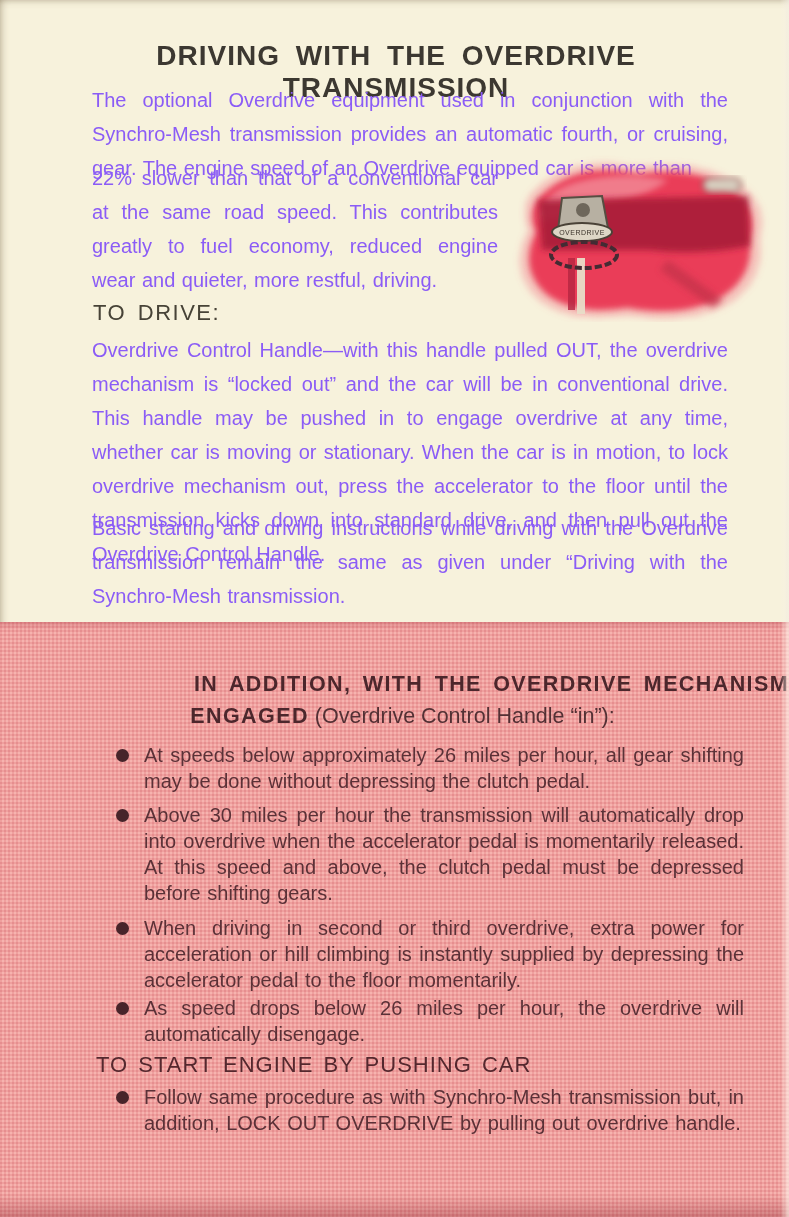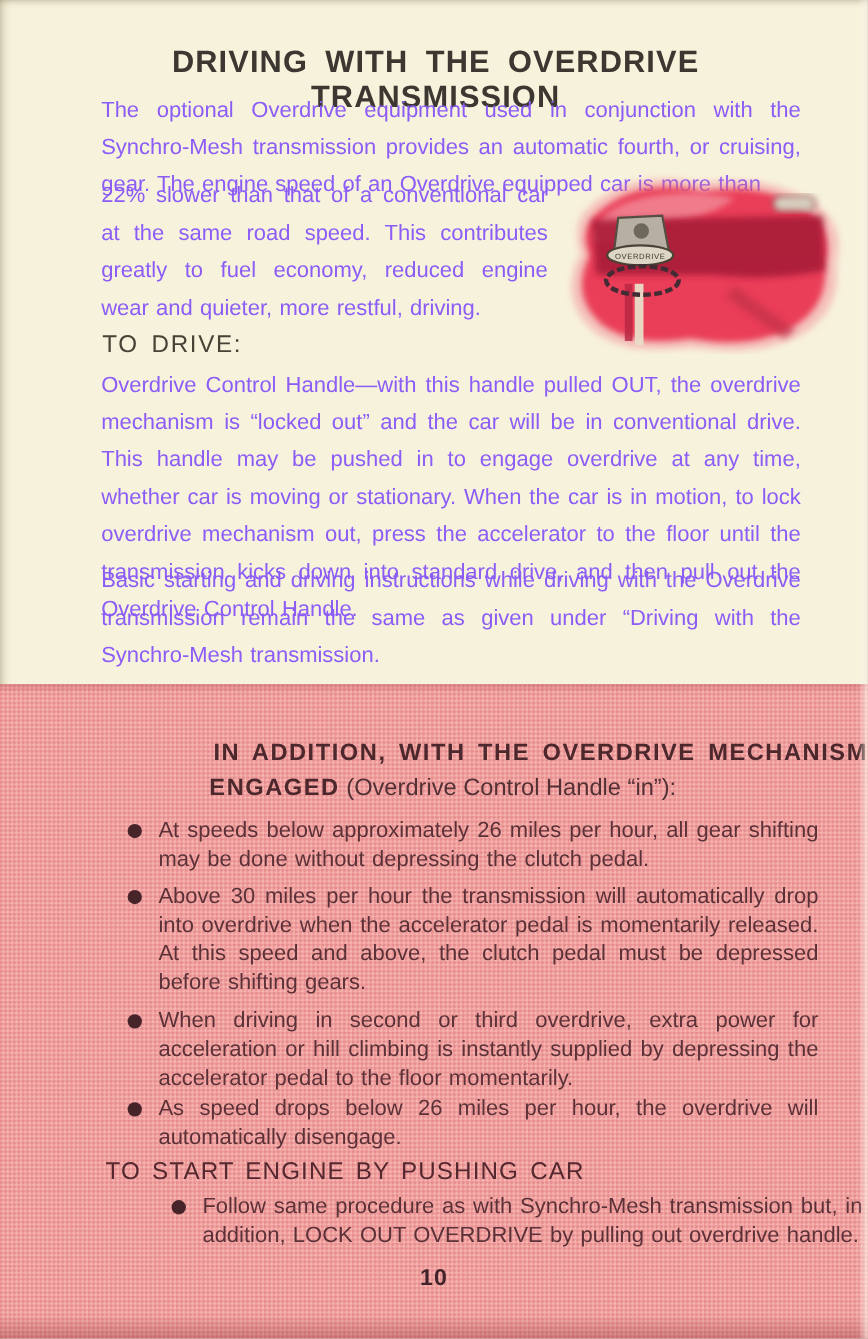--- a/index.html
+++ b/index.html
@@ -84,21 +84,21 @@
   .bullet-dot {
     flex: 0 0 auto; width: 13px; height: 13px; border-radius: 50%;
     background: #47242a; margin: 7px 15px 0 0;
   }
   .bullet-item .body-copy { flex: 1 1 auto; }
 
   .b1 { top: 120px; }
   .b2 { top: 180px; }
   .b3 { top: 293px; }
   .b4 { top: 373px; }
-  .b5 { top: 462px; margin-left: 40px; }
+  .b5 { top: 462px; }
 
   .subheading-pink {
     position: absolute; left: 96px; top: 430px;
     font-size: 22px; letter-spacing: 1px; word-spacing: 3px; color: #54282e;
   }
 
   .page-number {
     position: absolute; left: 0; top: 528px; width: 100%;
     text-align: center; font-size: 21px; font-weight: bold;
     letter-spacing: 1px; color: #42232a;
@@ -177,17 +177,16 @@
       <span class="pink-text body-copy">As speed drops below 26 miles per hour, the overdrive will automatically disengage.</span>
     </div>
 
     <div class="subheading-pink">TO START ENGINE BY PUSHING CAR</div>
 
     <div class="bullet-item b5">
       <span class="bullet-dot"></span>
       <span class="pink-text body-copy">Follow same procedure as with Synchro-Mesh transmission but, in addition, LOCK OUT OVERDRIVE by pulling out overdrive handle.</span>
     </div>
 
-    <div class="page-number">10</div>
   </div>
 
   <div class="edge-right"></div>
 </div>
 
 </body></html>

